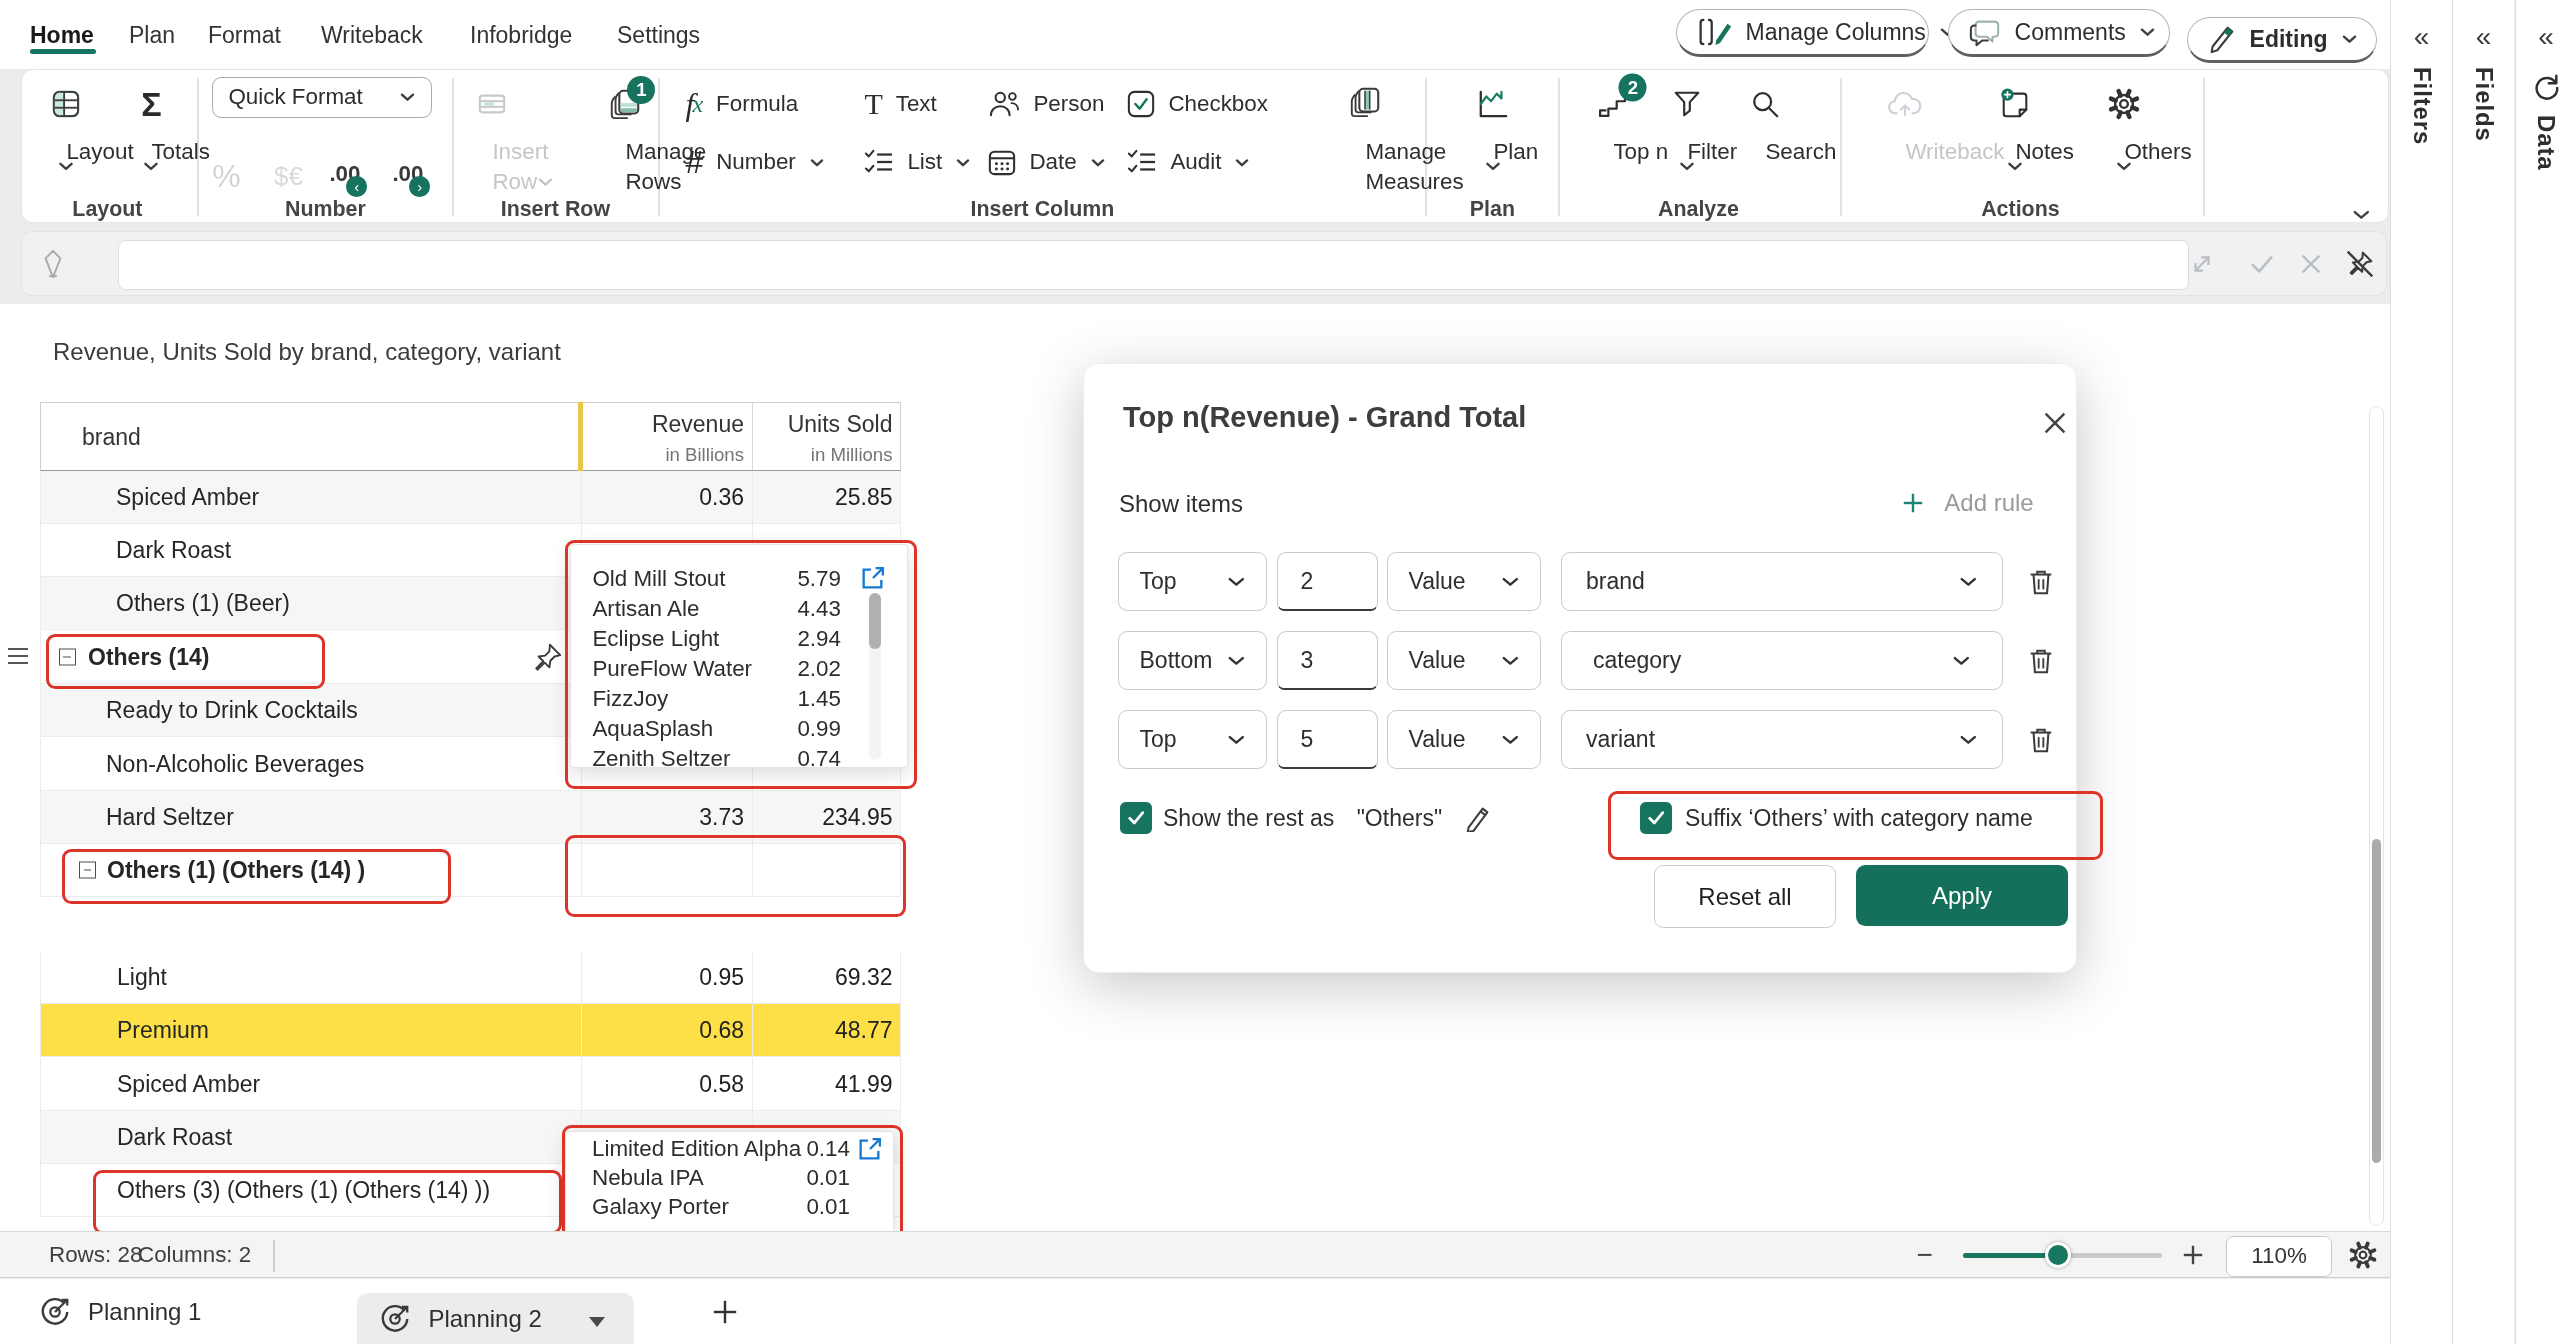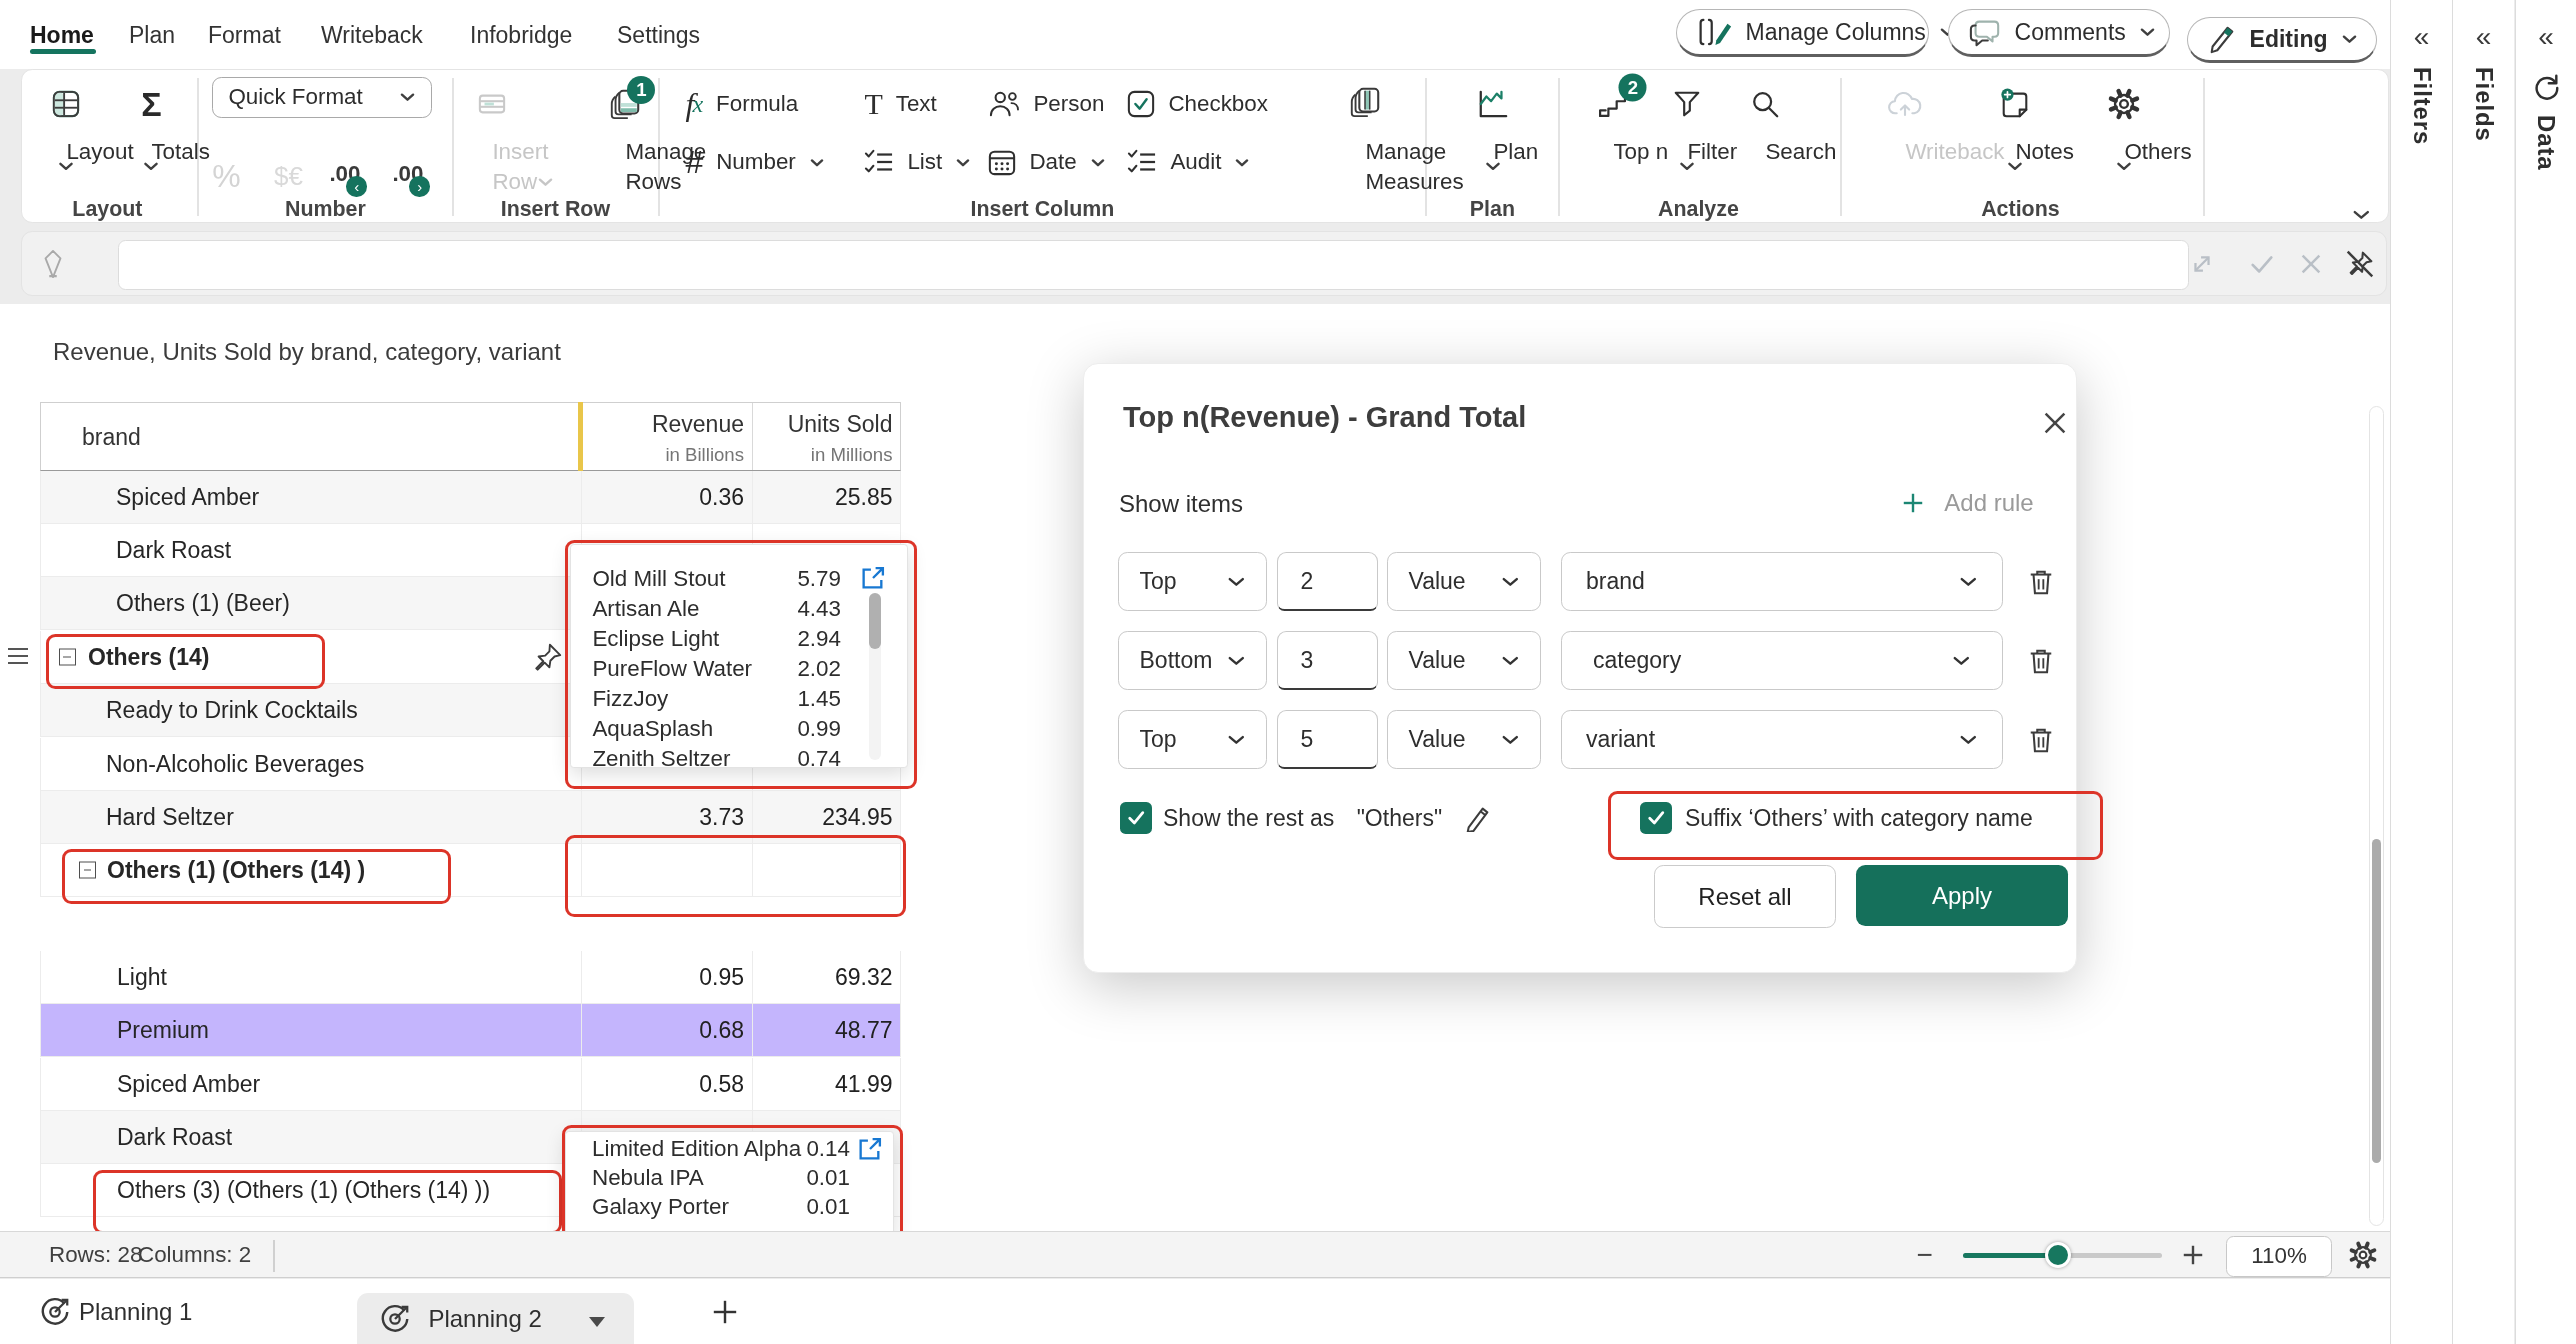--- a/index.html
+++ b/index.html
@@ -473,21 +473,21 @@
           </div>
           <div class="cell-text" style="position: absolute; left: 66px; top: 50%; transform: translateY(-50%); font-weight: 700;">Others (1) (Others (14) )</div>
         </div>
         <div class="abs" style="left: 40px; top: 647px; width: 861px; height: 53px; box-sizing: border-box; background: rgb(255, 255, 255); border-bottom: 0.9px solid rgb(236, 236, 236); border-left: 0.9px solid rgb(236, 236, 236); border-right: 0.9px solid rgb(236, 236, 236);">
           <div class="abs" style="left: 540px; top: 0px; width: 0.9px; height: 100%; background: rgb(236, 236, 236);"></div>
           <div class="abs" style="left: 711px; top: 0px; width: 0.9px; height: 100%; background: rgb(236, 236, 236);"></div>
           <div class="cell-text" style="position: absolute; left: 76px; top: 50%; transform: translateY(-50%); font-weight: 400;">Light</div>
           <div class="num" style="position: absolute; right: 156px; top: 50%; transform: translateY(-50%);">0.95</div>
           <div class="num" style="position: absolute; right: 7.5px; top: 50%; transform: translateY(-50%);">69.32</div>
         </div>
-        <div class="abs" style="left: 40px; top: 700px; width: 861px; height: 53px; box-sizing: border-box; background: #c4b5fd; border-bottom: 0.9px solid rgb(236, 236, 236); border-left: 0.9px solid rgb(236, 236, 236); border-right: 0.9px solid rgb(236, 236, 236);">
+        <div class="abs" style="left: 40px; top: 700px; width: 861px; height: 53px; box-sizing: border-box; background: #fde047; border-bottom: 0.9px solid rgb(236, 236, 236); border-left: 0.9px solid rgb(236, 236, 236); border-right: 0.9px solid rgb(236, 236, 236);">
           <div class="abs" style="left: 540px; top: 0px; width: 0.9px; height: 100%; background: rgb(236, 236, 236);"></div>
           <div class="abs" style="left: 711px; top: 0px; width: 0.9px; height: 100%; background: rgb(236, 236, 236);"></div>
           <div class="cell-text" style="position: absolute; left: 76px; top: 50%; transform: translateY(-50%); font-weight: 400;">Premium</div>
           <div class="num" style="position: absolute; right: 156px; top: 50%; transform: translateY(-50%);">0.68</div>
           <div class="num" style="position: absolute; right: 7.5px; top: 50%; transform: translateY(-50%);">48.77</div>
         </div>
         <div class="abs" style="left: 40px; top: 754px; width: 861px; height: 53px; box-sizing: border-box; background: rgb(255, 255, 255); border-bottom: 0.9px solid rgb(236, 236, 236); border-left: 0.9px solid rgb(236, 236, 236); border-right: 0.9px solid rgb(236, 236, 236);">
           <div class="abs" style="left: 540px; top: 0px; width: 0.9px; height: 100%; background: rgb(236, 236, 236);"></div>
           <div class="abs" style="left: 711px; top: 0px; width: 0.9px; height: 100%; background: rgb(236, 236, 236);"></div>
           <div class="cell-text" style="position: absolute; left: 76px; top: 50%; transform: translateY(-50%); font-weight: 400;">Spiced Amber</div>
@@ -737,21 +737,21 @@
           <line x1="7.248116492787673" y1="18.235475558648144" x2="2.81846877438063" y2="20.084318735018513" stroke="#3a3a3a" stroke-width="4.2" stroke-linecap="round"></line>
           <line x1="7.23076389719857" y1="11.806417312965444" x2="2.7912004098834675" y2="9.98151292037427" stroke="#3a3a3a" stroke-width="4.2" stroke-linecap="round"></line>
           <line x1="11.76452444135185" y1="7.248116492787675" x2="9.91568126498148" y2="2.8184687743806336" stroke="#3a3a3a" stroke-width="4.2" stroke-linecap="round"></line>
           <line x1="18.193582687034553" y1="7.230763897198568" x2="20.018487079625725" y2="2.7912004098834657" stroke="#3a3a3a" stroke-width="4.2" stroke-linecap="round"></line>
           <line x1="22.751883507212327" y1="11.76452444135185" x2="27.181531225619366" y2="9.91568126498148" stroke="#3a3a3a" stroke-width="4.2" stroke-linecap="round"></line>
           <circle cx="15" cy="15" r="3.5999999999999996" stroke="#3a3a3a" stroke-width="2.25" fill="#fff"></circle>
         </svg>
       </div>
     </div>
     <div class="abs" style="left: 0px; top: 1279px; width: 2390px; height: 66px; background: rgb(255, 255, 255);">
-      <div class="flex" style="position: absolute; left: 39px; top: 50%; transform: translateY(-50%); gap: 8px;">
+      <div class="flex" style="position: absolute; left: 39px; top: 50%; transform: translateY(-50%); gap: 17px;">
         <div class="flex">
           <svg width="32" height="32" viewBox="0 0 34 34" fill="none">
             <path d="M27 8 A13 13 0 1 0 30 17" stroke="#3a3a3a" stroke-width="2.6" fill="none"></path>
             <circle cx="17" cy="17" r="5" stroke="#3a3a3a" stroke-width="2.4"></circle>
             <line x1="17" y1="17" x2="29" y2="5" stroke="#3a3a3a" stroke-width="2.4"></line>
             <path d="M24 4 h7 M30 3 v7" stroke="#3a3a3a" stroke-width="2.4"></path>
           </svg>
         </div>
         <div style="font-size: 24px; color: rgb(46, 46, 46); white-space: nowrap;">Planning 1</div>
       </div>

